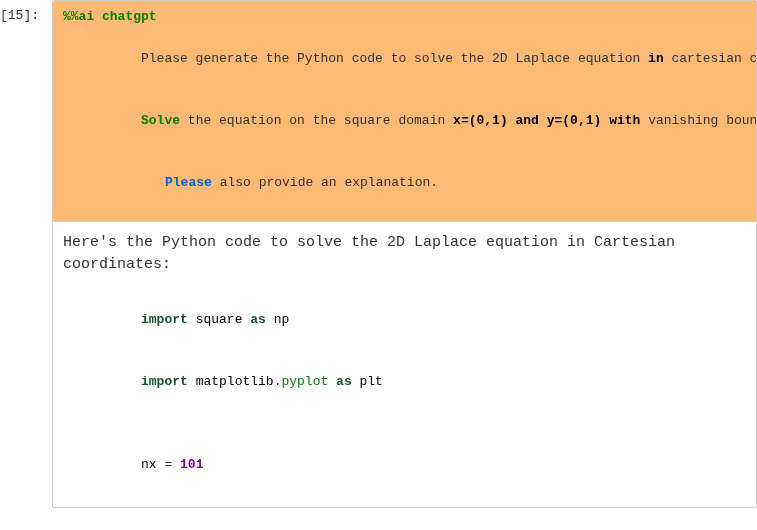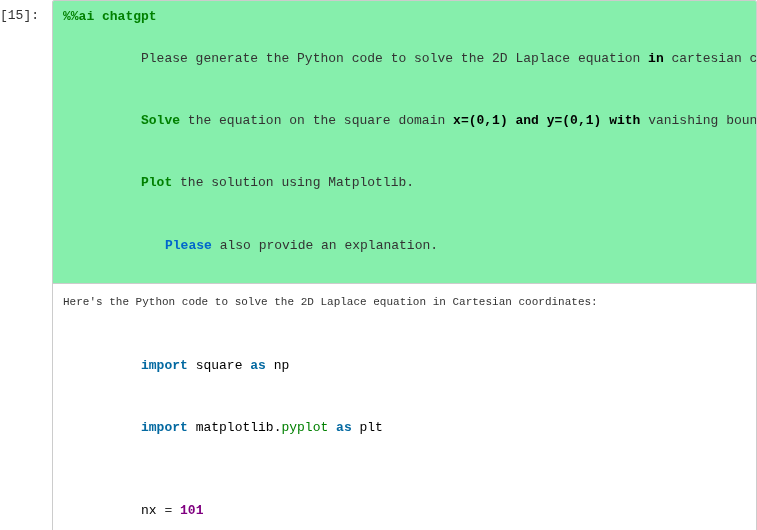--- a/index.html
+++ b/index.html
@@ -27,21 +27,21 @@
       flex-shrink: 0;
       font-family: 'Courier New', Courier, monospace;
     }
     .cell-content {
       flex: 1;
       border: 1px solid #cccccc;
       border-radius: 2px;
       overflow: hidden;
     }
     .input-area {
-      background: #86efac;
+      background: #fdba74;
       padding: 6px 10px;
       border-bottom: 1px solid #cccccc;
     }
     .output-area {
       background: #ffffff;
       padding: 10px 10px 10px 10px;
     }
     .magic-line {
       color: #008000;
       font-weight: bold;
@@ -64,38 +64,38 @@
     .highlight-please {
       color: #0066cc;
       font-weight: bold;
       margin-left: 24px;
     }
     .bold {
       font-weight: bold;
     }
     .output-text {
       font-family: 'Courier New', Courier, monospace;
-      font-size: 11px;
+      font-size: 15px;
       color: #333333;
-      margin-bottom: 24px;
+      margin-bottom: 12px;
     }
     .code-block {
       font-family: 'Courier New', Courier, monospace;
       font-size: 13px;
       line-height: 1.6;
     }
     .line {
       display: block;
       white-space: pre;
     }
     .purple {
       color: #800080;
     }
     .blue-bold {
-      color: #0369a1;
+      color: #14532d;
       font-weight: bold;
     }
     .attr {
       color: #008000;
     }
   </style>
 </head>
 <body>
 
 <div class="cell-container">
@@ -103,23 +103,20 @@
   <div class="cell-content">
 
     <div class="input-area">
       <div class="code-block">
         <span class="line magic-line">%%ai chatgpt</span>
         <span class="line">
           <span style="color:#333;">Please generate the Python code to solve the 2D Laplace equation </span><span class="bold">in</span><span style="color:#333;"> cartesian coordinates.</span>
         </span>
         <span class="line">
           <span class="highlight-solve">Solve</span><span style="color:#333;"> the equation on the square domain </span><span class="bold">x=(0,1)</span><span style="color:#333;"> </span><span class="bold">and</span><span style="color:#333;"> </span><span class="bold">y=(0,1)</span><span style="color:#333;"> </span><span class="bold">with</span><span style="color:#333;"> vanishing boundary conditions.</span>
-        </span>
-        <span class="line">
-          <span class="highlight-plot">Plot</span><span style="color:#333;"> the solution using Matplotlib.</span>
         </span>
         <span class="line">
           <span class="highlight-please">Please</span><span style="color:#333;"> also provide an explanation.</span>
         </span>
       </div>
     </div>
 
     <div class="output-area">
       <div class="output-text">Here's the Python code to solve the 2D Laplace equation in Cartesian coordinates:</div>
 

